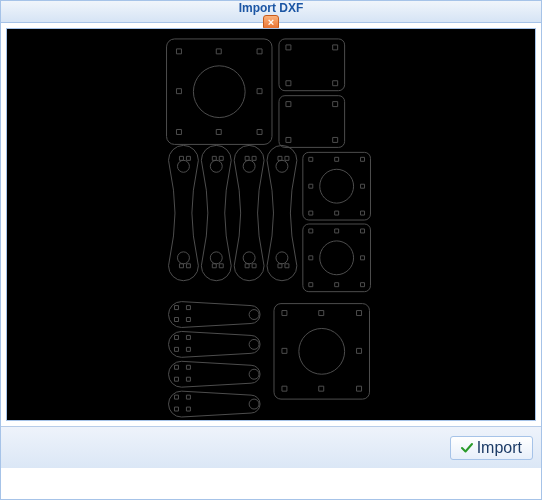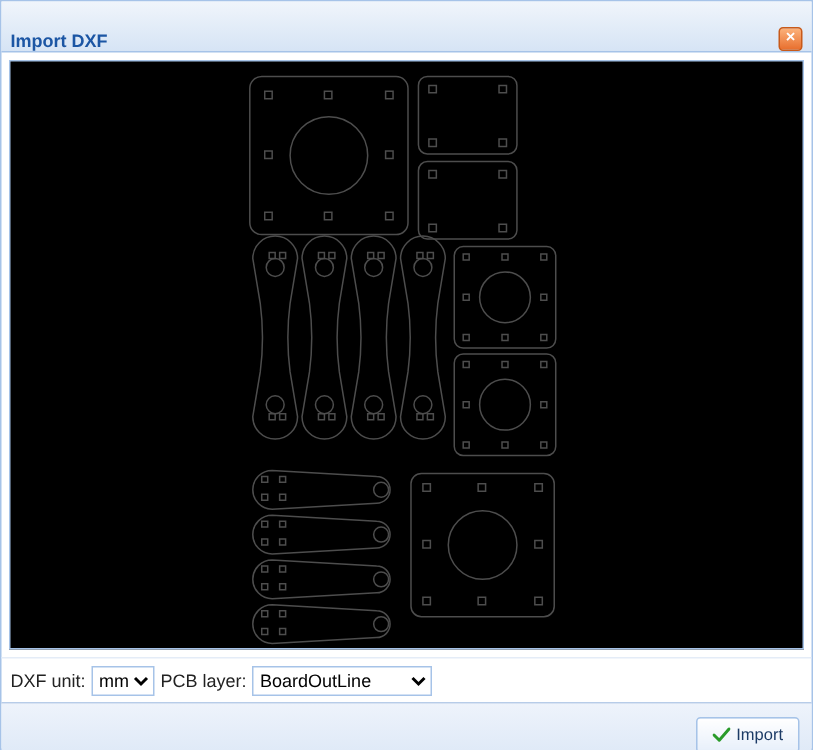--- a/index.html
+++ b/index.html
@@ -13,26 +13,27 @@
     overflow: hidden;
   }
   .dialog {
     width: 542px;
     height: 500px;
     border: 1px solid #a6c3e8;
     background: #fff;
     position: relative;
   }
   .titlebar {
-    height: 34px;
+    height: 22px;
     background: linear-gradient(#f0f5fb, #d6e4f5);
     border-bottom: 1px solid #a6c3e8;
     display: flex;
-    align-items: flex-end;
+    align-items: center;
     padding: 0 6px;
+    flex-direction: column;
   }
   .titlebar .title {
     font-weight: bold;
     color: #1c56a4;
     font-size: 12px;
     flex: 1;
   }
   .close-btn {
     width: 16px;
     height: 16px;
@@ -81,21 +82,21 @@
     gap: 8px;
   }
   .btn {
     height: 24px;
     min-width: 68px;
     padding: 0 10px;
     border: 1px solid #a6c3e8;
     border-radius: 3px;
     background: linear-gradient(#ffffff, #e7effa);
     color: #1c3b66;
-    font-size: 11px;
+    font-size: 16px;
     display: inline-flex;
     align-items: center;
     justify-content: center;
     gap: 4px;
     cursor: pointer;
   }
   .check-icon {
     display: inline-block;
     width: 12px;
     height: 12px;
@@ -259,30 +260,20 @@
           <rect x="276" y="321" width="5" height="5"></rect>
           <rect x="351" y="321" width="5" height="5"></rect>
           <rect x="276" y="359" width="5" height="5"></rect>
           <rect x="313" y="359" width="5" height="5"></rect>
           <rect x="351" y="359" width="5" height="5"></rect>
         </g>
       </g>
     </svg>
   </div>
 
-  <div class="controls">
-    <span>DXF unit:</span>
-    <select>
-      <option>mm</option>
-    </select>
-    <span>PCB layer:</span>
-    <select style="min-width:120px">
-      <option>BoardOutLine</option>
-    </select>
-  </div>
 
   <div class="footer">
     <button class="btn">
       <span class="check-icon">
         <svg viewBox="0 0 12 12">
             <path d="M1 6 L4.5 9.5 L11 2" stroke="#2a9b2a" stroke-width="2" fill="none" stroke-linecap="round" stroke-linejoin="round"></path>
           </svg>
       </span>
       <span>Import</span>
     </button>

